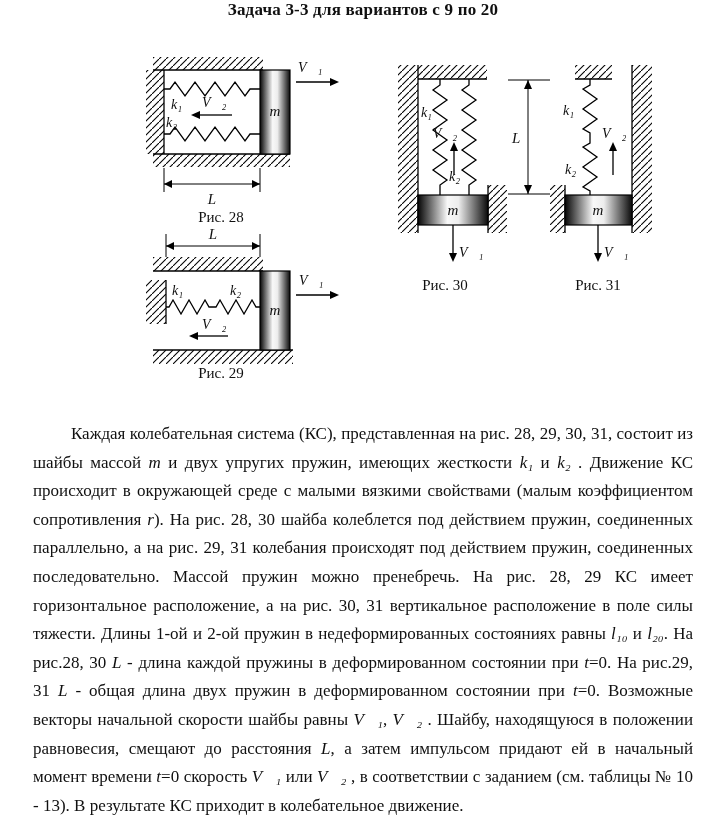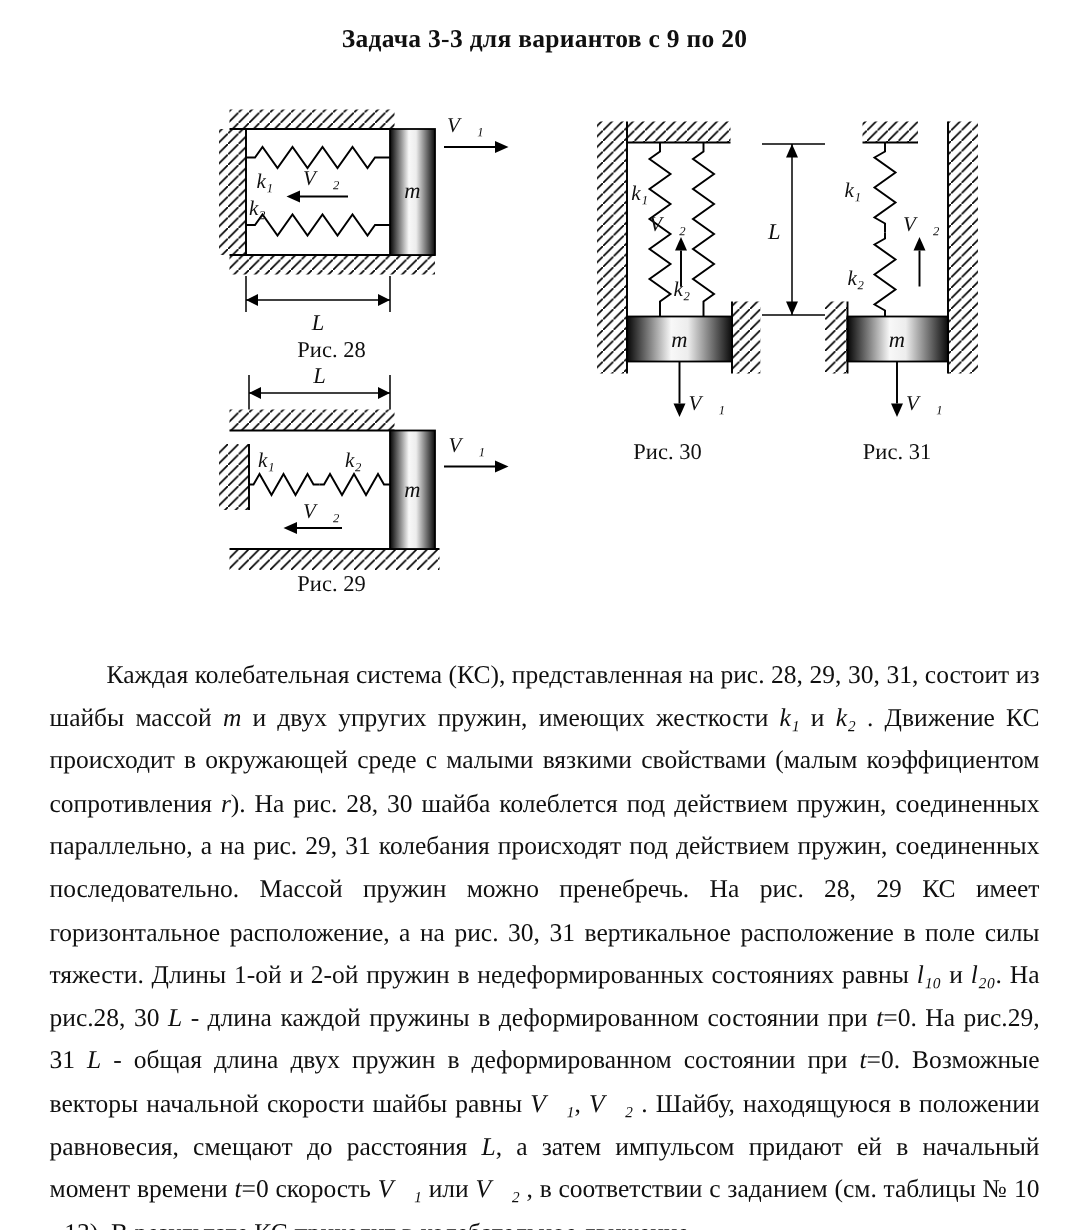--- a/index.html
+++ b/index.html
@@ -3,21 +3,21 @@
 <meta charset="utf-8">
 <style>
   html,body { margin:0; padding:0; background:#ffffff; }
   body {
     width:726px; height:820px; overflow:hidden;
     font-family:"Liberation Serif","DejaVu Serif",serif;
     color:#101010;
   }
   .title {
     text-align:center; font-weight:bold; font-size:17px;
-    padding-top:16px; letter-spacing:0.2px;
+    letter-spacing:0.2px;
   }
   .figures { position:relative; height:386px; margin-top:4px; }
   .figures svg { position:absolute; overflow:visible; }
   #fig28 { left:138px; top:28px; }
   #fig29 { left:138px; top:200px; }
   #fig30 { left:395px; top:33px; }
   #dimL  { left:508px; top:33px; }
   #fig31 { left:550px; top:33px; }
   svg text {
     font-family:"Liberation Serif","DejaVu Serif",serif;

